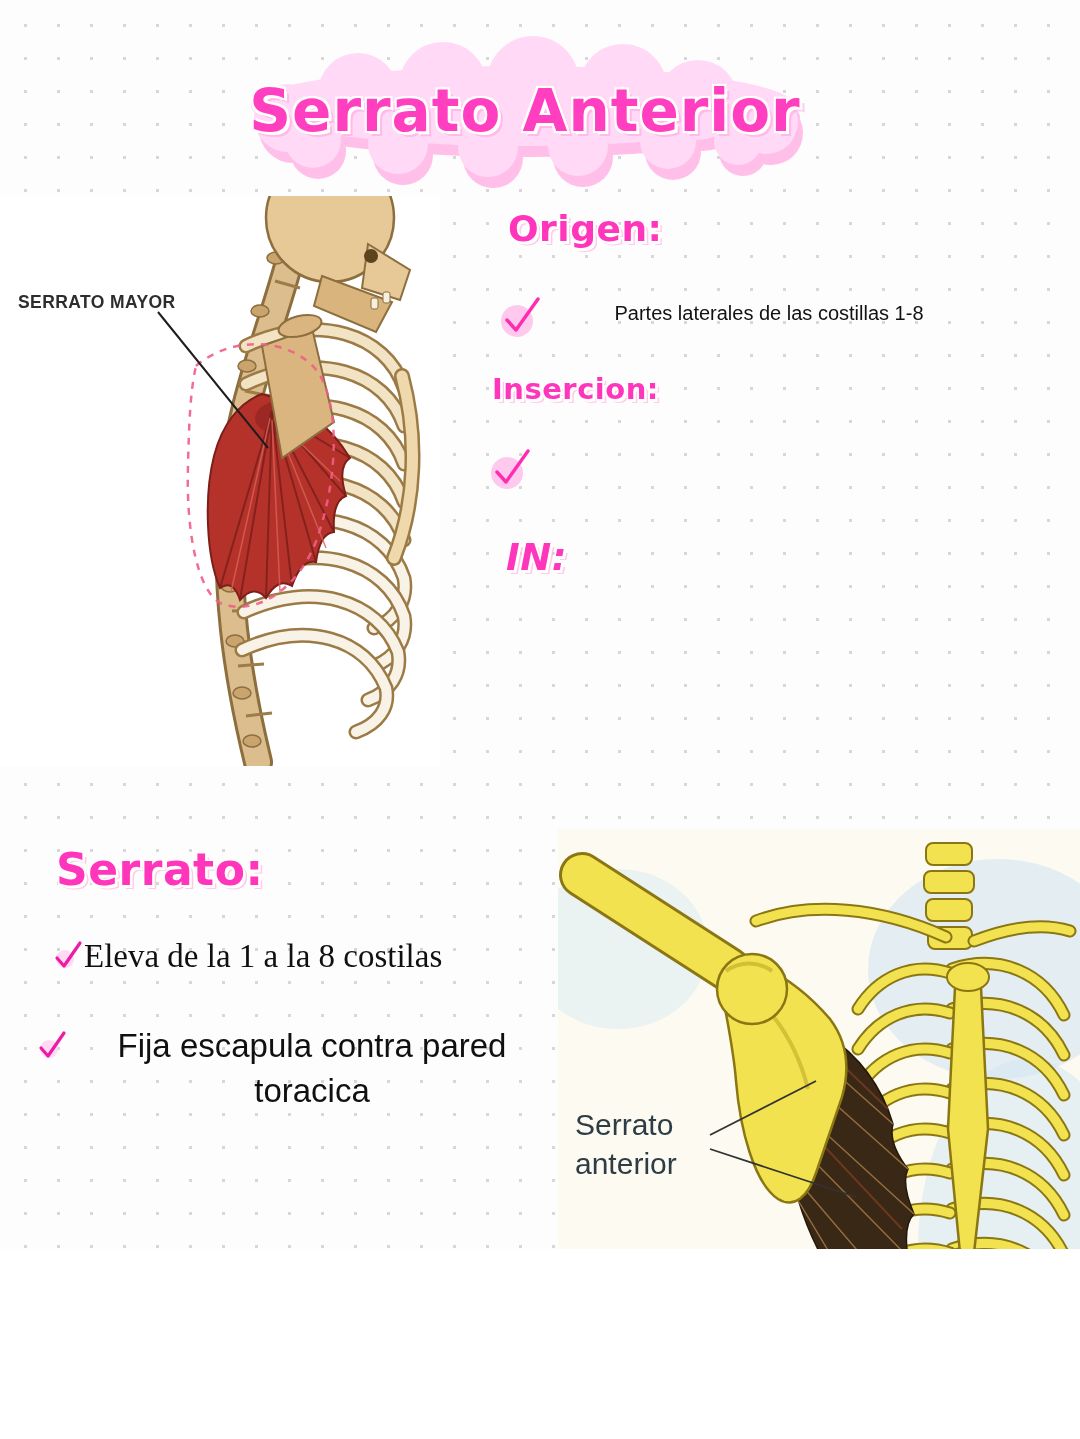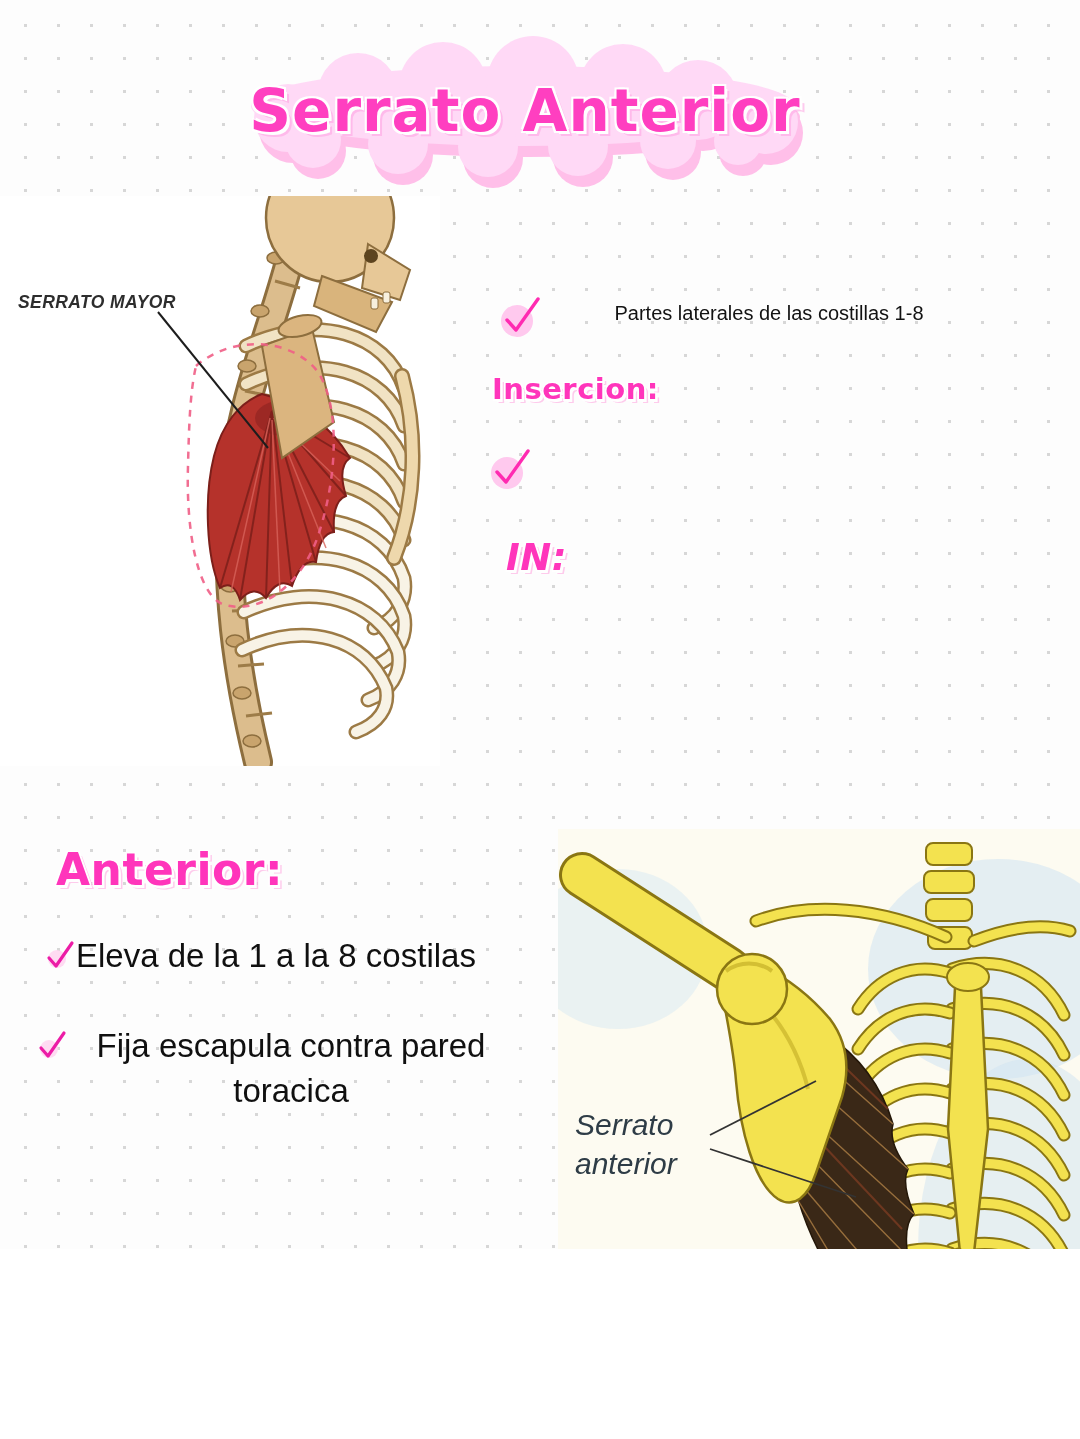--- a/index.html
+++ b/index.html
@@ -42,29 +42,29 @@
   .row-in        { left:510px; top:600px; }
   .check-badge { width:46px; height:46px; flex:0 0 auto; }
   .check-badge svg { width:46px; height:46px; overflow:visible; }
   .item-text { font-size:20px; line-height:1.38; color:#121212; text-align:center; }
   .t-origen    { width:430px; padding-top:6px; }
   .t-insercion { width:500px; padding-top:6px; }
   .t-in        { padding-top:9px; padding-left:16px; text-align:left; }
 
   
   .func-item { position:absolute; display:flex; align-items:flex-start; }
-  .fi-1 { left:44px; top:934px; }
-  .fi-2 { left:36px; top:1024px; }
+  .fi-1 { left:52px; top:934px;font-family:Liberation Serif, serif; }
+  .fi-2 { left:36px; top:1024px;gap:21px; }
   .func-check { width:32px; height:32px; margin-top:5px; flex:0 0 auto; }
   .func-check svg { width:32px; height:32px; overflow:visible; }
   .func-text { font-size:33px; color:#101010; line-height:1.35; }
   .fi-2 .func-text { width:446px; text-align:center; }
 
   
-  .fig { position:absolute;font-style:italic; }
+  .fig { position:absolute; }
   .fig-lateral  { left:0;    top:196px; width:440px; height:570px; background:#ffffff; }
   .fig-anterior { left:558px; top:829px; width:522px; height:610px; background:#fdfbf1; }
   .fig svg.art { position:absolute; inset:0; width:100%; height:100%; }
   .fig-label-lat {
     position:absolute; left:18px; top:96px; font-size:17.5px; font-weight:bold;
     color:#2d2d2d; letter-spacing:.4px; white-space:nowrap;
   }
   .fig-label-ant {
     position:absolute; left:17px; top:276px; width:150px;
     font-size:30px; color:#2e3c46; line-height:1.3;
@@ -203,20 +203,21 @@
         <ellipse cx="300" cy="130" rx="22" ry="10" fill="#dbb57f" stroke="#8d6e3e" stroke-width="2" transform="rotate(-14 300 130)"></ellipse>
       </g>
 
       <path d="M196 170 C230 140, 290 140, 318 176 C340 210, 338 280, 318 340 C300 392, 258 420, 222 408 C196 396, 186 330, 188 270 C189 230, 190 196, 196 170 Z" fill="none" stroke="#ef5e86" stroke-width="2.5" stroke-dasharray="7 7" opacity="0.9"></path>
 
       <line x1="158" y1="116" x2="268" y2="252" stroke="#1d1d1d" stroke-width="2"></line>
     </svg>
     <figcaption class="fig-label-lat">SERRATO MAYOR</figcaption>
   </figure>
 
+  <h2 class="pink-h h-origen">Origen:</h2>
   <div class="check-row row-origen">
     <span class="check-badge">
       <svg viewBox="0 0 46 46" aria-hidden="true">
         <circle cx="19" cy="27" r="16" fill="#ffc9ee"></circle>
         <path d="M9 26 L18 36 L40 5" fill="none" stroke="#ff2bb1" stroke-width="3.4" stroke-linecap="round" stroke-linejoin="round"></path>
       </svg>
     </span>
     <p class="item-text t-origen">Partes laterales de las costillas 1-8</p>
   </div>
 
@@ -225,21 +226,21 @@
     <span class="check-badge">
       <svg viewBox="0 0 46 46" aria-hidden="true">
         <circle cx="19" cy="27" r="16" fill="#ffc9ee"></circle>
         <path d="M9 26 L18 36 L40 5" fill="none" stroke="#ff2bb1" stroke-width="3.4" stroke-linecap="round" stroke-linejoin="round"></path>
       </svg>
     </span>
   </div>
 
   <h2 class="pink-h h-in">IN:</h2>
 
-  <h2 class="pink-h h-funcion">Anterior:</h2>
+  <h2 class="pink-h h-funcion">Serrato:</h2>
 
   <div class="func-item fi-1">
     <span class="func-check">
       <svg viewBox="0 0 32 32" aria-hidden="true">
         <circle cx="13" cy="20" r="9" fill="#ffd4f0" opacity="0.85"></circle>
         <path d="M5 19 L12 27 L28 4" fill="none" stroke="#ec1ca6" stroke-width="3.2" stroke-linecap="round" stroke-linejoin="round"></path>
       </svg>
     </span>
     <p class="func-text">Eleva de la 1 a la 8 costilas</p>
   </div>

